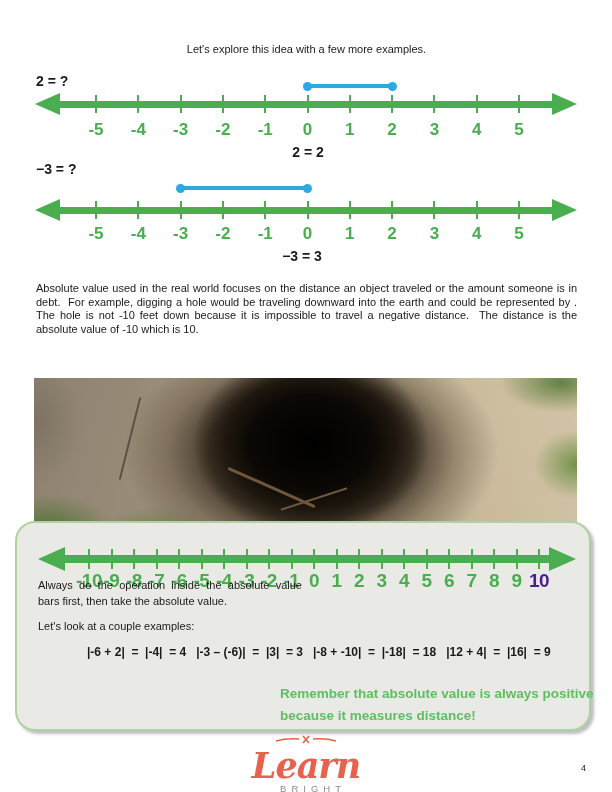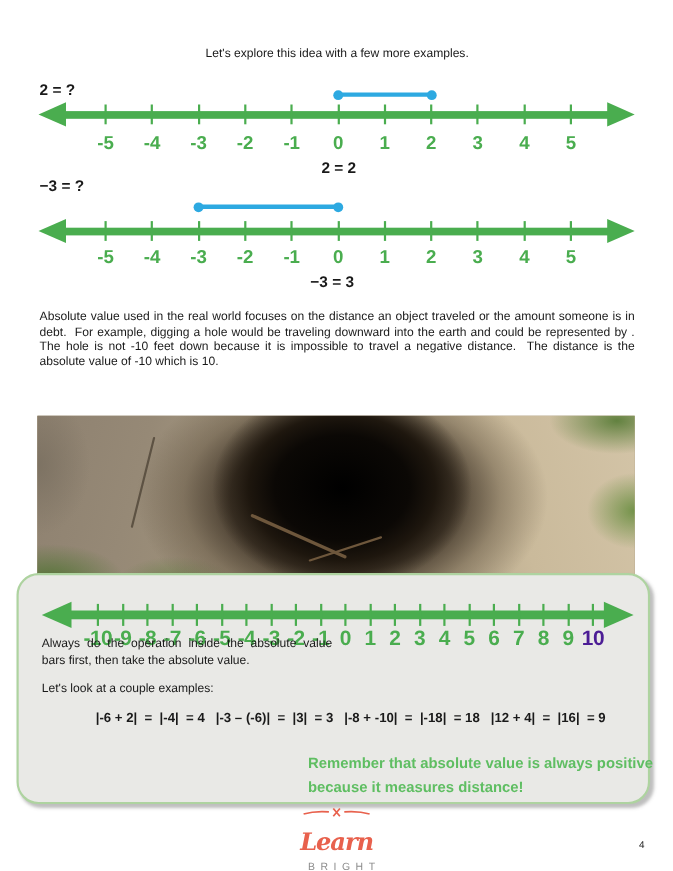--- a/index.html
+++ b/index.html
@@ -48,21 +48,21 @@
     box-sizing:border-box;
   }
   #box-instruction{left:21px; top:55px; width:264px; font-size:11px; line-height:15.5px; text-align:justify; white-space:pre-wrap;}
   #box-examples-intro{left:21px; top:97px; font-size:11px;}
   #equations{left:70px; top:123px; width:170px; display:flex; flex-direction:row; gap:10px;}
   .eq{font-size:12px; font-weight:bold; white-space:pre; text-align:center; line-height:13px;}
   #reminder{left:263px; top:160px; width:334px; font-size:13.5px; font-weight:bold; line-height:22px; color:#5fbe62;}
 
   
   #logo{left:50%; top:731px; transform:translateX(-50%); text-align:center; width:140px;}
-  #logo-script{font-family:"DejaVu Serif","Liberation Serif",serif; font-style:italic; font-weight:bold; font-size:22px; line-height:34px; color:#e8614d; letter-spacing:-1px;}
+  #logo-script{font-family:"DejaVu Serif","Liberation Serif",serif; font-style:italic; font-weight:bold; font-size:35px; line-height:34px; color:#e8614d; letter-spacing:-1px;}
   #logo-sub{font-size:9.5px; letter-spacing:5px; color:#8c8c8c; margin-top:0px; padding-left:14px;}
   #page-number{right:26px; top:763px; font-size:9px;}
 </style>
 </head>
 <body>
 
 <div id="page">
 
   <div class="abs body-text" style="left:36px; top:43px; width:541px;">Let's explore this idea with a few more examples.</div>
 

